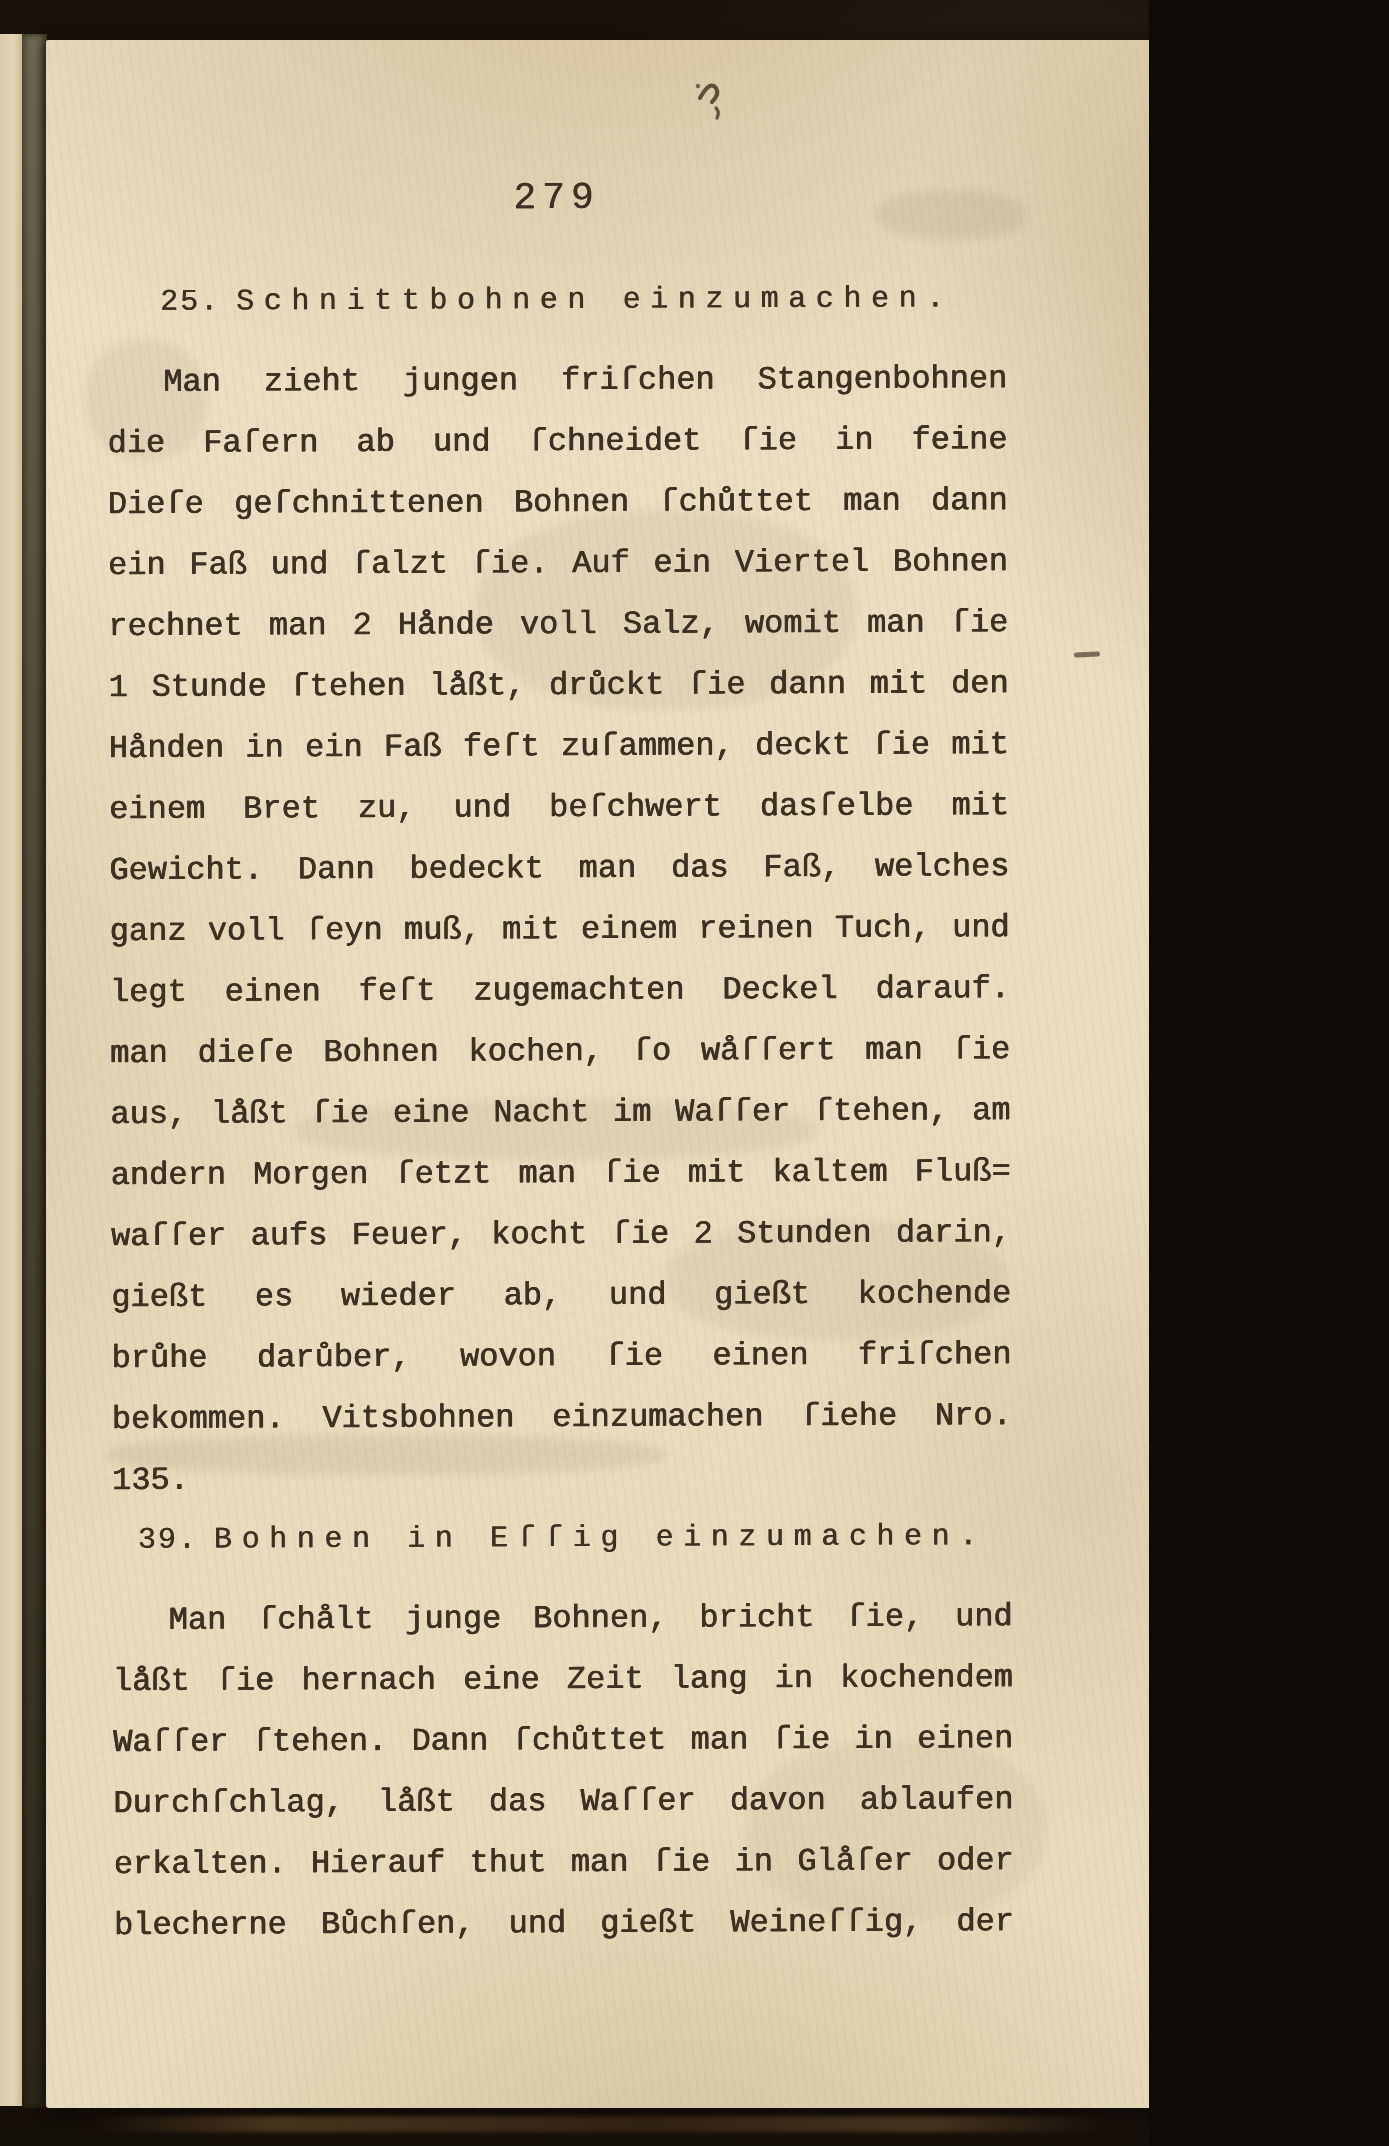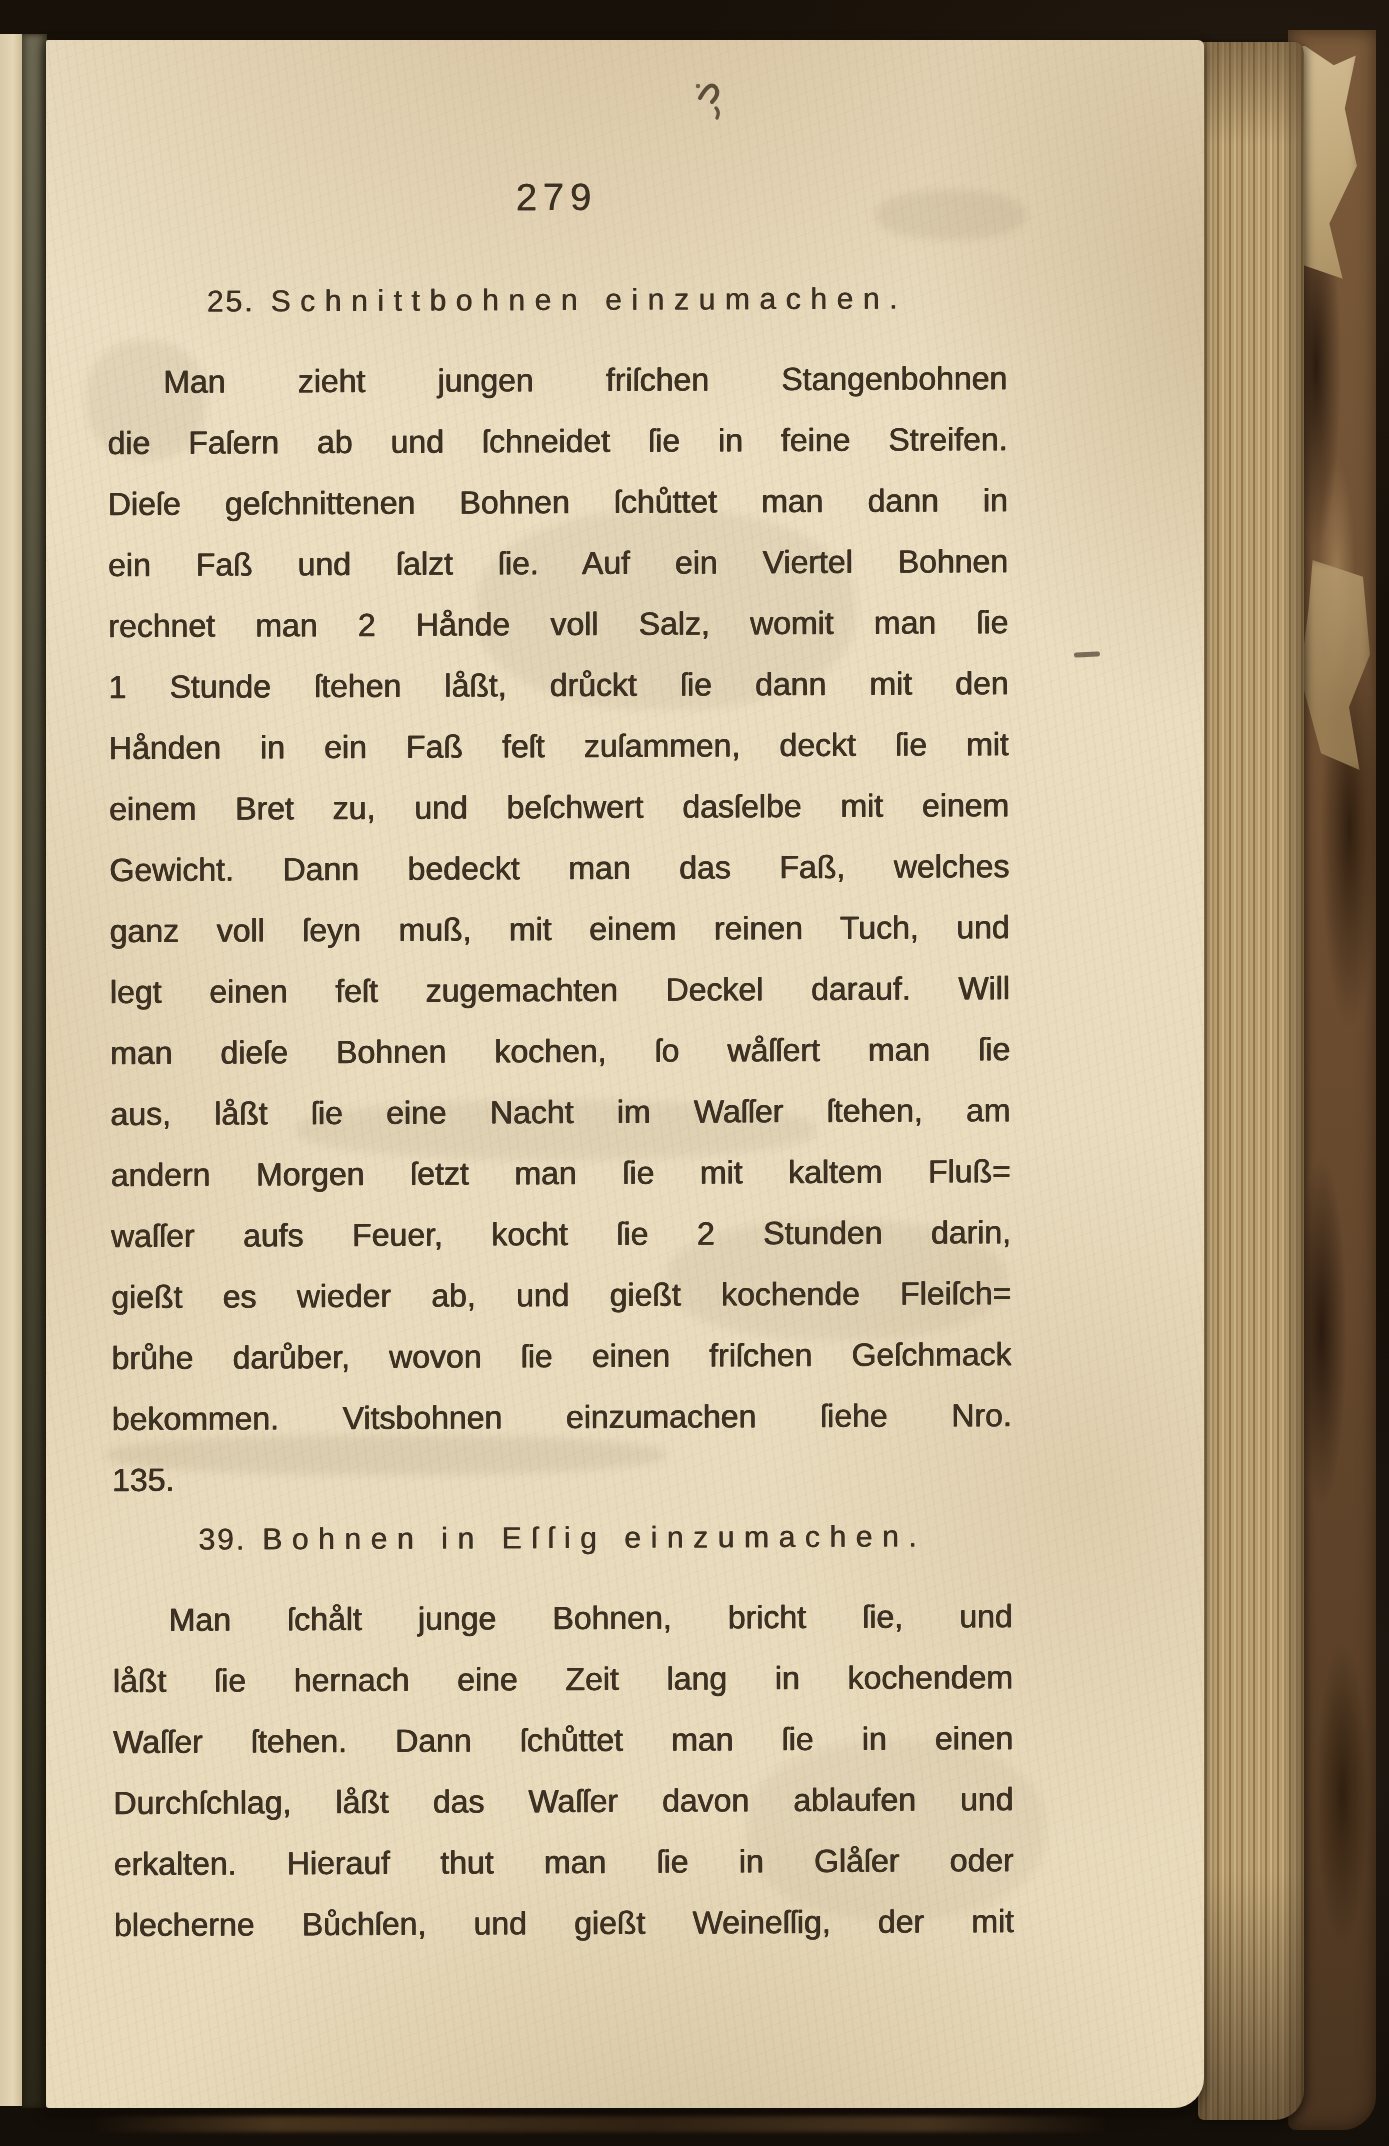--- a/index.html
+++ b/index.html
@@ -1,24 +1,24 @@
 <!DOCTYPE html>
 <html><head>
 <meta charset="utf-8">
 <style>
   html,body{margin:0;padding:0;background:#0e0a06;}
   .canvas{
     position:relative;
-    width:1389px;height:2146px;
+    width:1149px;height:2146px;
     overflow:hidden;
     background:
       radial-gradient(60% 30% at 90% 8%, #241a10 0%, rgba(36,26,16,0) 70%),
       radial-gradient(50% 30% at 95% 80%, #201711 0%, rgba(32,23,17,0) 70%),
       linear-gradient(#181109, #150f09);
-    font-family:Liberation Sans, sans-serif;
+    font-family:Liberation Mono, monospace;
   }
   
   .left-sliver{
     position:absolute;left:0;top:34px;width:22px;height:2072px;
     background:linear-gradient(90deg,#d8c9a8,#e4d6b6 60%,#cbbb97);
   }
   
   .gutter{
     position:absolute;left:22px;top:34px;width:25px;height:2074px;
     background:linear-gradient(180deg,#6d6852 0%,#55513d 30%,#45412f 60%,#2c2819 100%);

